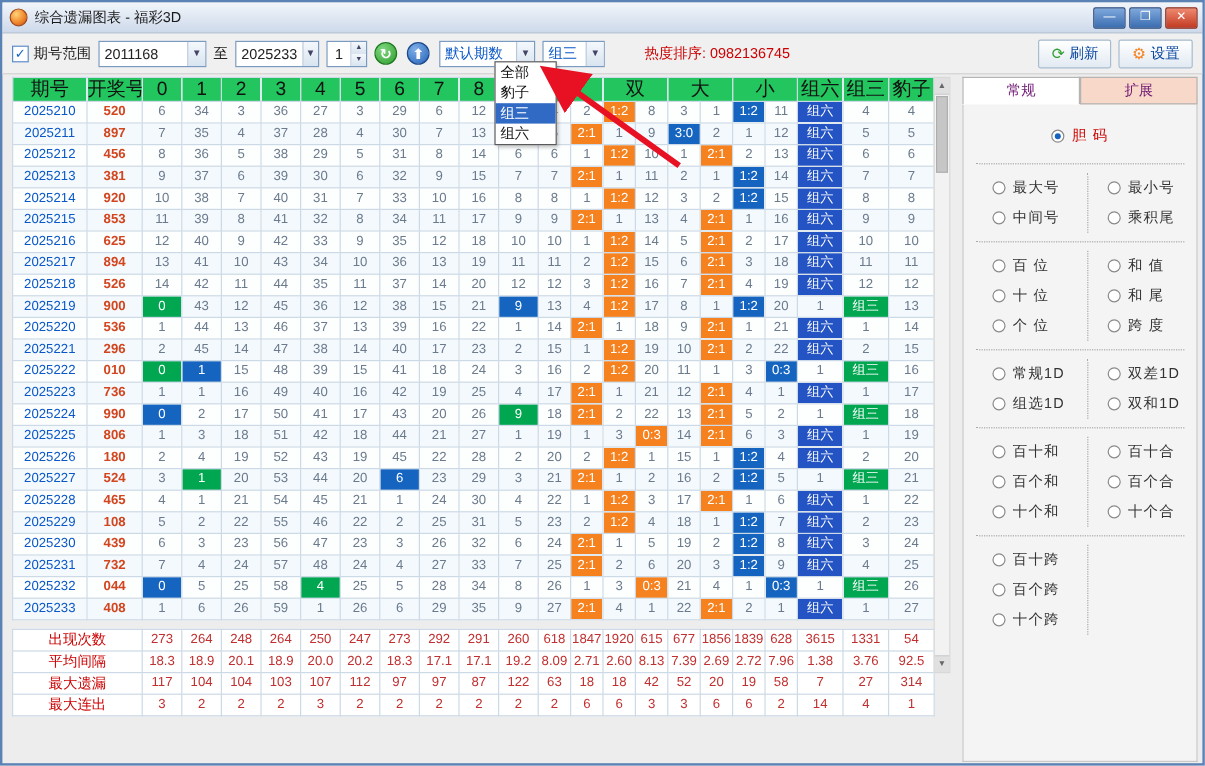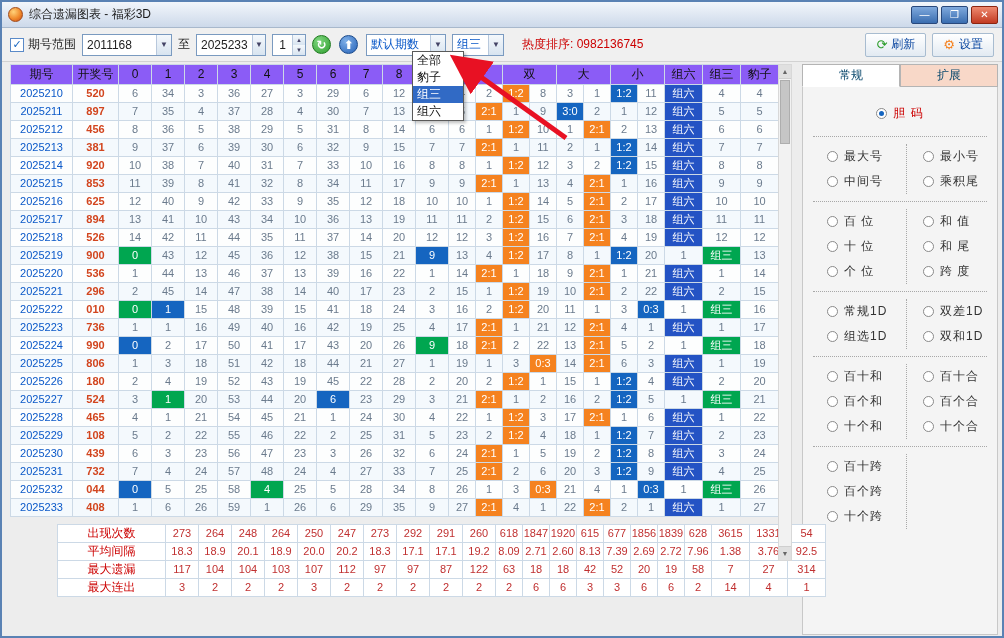--- a/index.html
+++ b/index.html
@@ -23,57 +23,57 @@
   .combo .val { padding:0 4px; flex:1; white-space:nowrap; }
   .combo .arr { width:15px; height:100%; background:linear-gradient(#f4f8fc,#d8e4f0); border-left:1px solid #b8c8dc; display:flex; align-items:center; justify-content:center; font-size:8px; color:#446; }
   .combo.blue .val { color:#0a58c8; }
   .spinner { height:22px; width:34px; background:#fff; border:1px solid #7a9ac0; display:inline-flex; margin-right:6px; }
   .spinner .num { flex:1; display:flex; align-items:center; justify-content:center; font-size:12px; }
   .spinner .btns { width:13px; display:flex; flex-direction:column; border-left:1px solid #b8c8dc; }
   .spinner .btns span { flex:1; font-size:6px; display:flex; align-items:center; justify-content:center; background:linear-gradient(#f4f8fc,#d8e4f0); color:#446; }
   .roundicon { width:19px; height:19px; border-radius:50%; color:#fff; font-size:12px; font-weight:bold; display:inline-flex; align-items:center; justify-content:center; margin-right:8px; cursor:pointer; }
   .roundicon.green { background:radial-gradient(circle at 35% 30%,#7fd77f,#2f9e2f); border:1px solid #1e7a1e; }
   .roundicon.blue  { background:radial-gradient(circle at 35% 30%,#7fb0e8,#2662b8); border:1px solid #1a4a8c; }
-  .heat { color:#cc0000; font-size:12px; margin-left:12px; white-space:nowrap; }
+  .heat { color:#cc0000; font-size:12px; margin-left:27px; white-space:nowrap; }
   .tb-btn { height:24px; padding:0 10px; margin-left:6px; display:inline-flex; align-items:center; gap:4px;
             background:linear-gradient(#ffffff,#e2eaf2); border:1px solid #a8bcd0; border-radius:2px; font-size:12px; color:#0a46a0; cursor:pointer; }
   .tb-btn .ic { font-size:13px; }
   .tb-btn .ic.g { color:#2f9e2f; } .tb-btn .ic.o { color:#f5821f; }
   .spacer { flex:1; }
 
   
   .main { position:absolute; top:62px; left:8px; right:4px; bottom:2px; display:flex; }
   .left { position:relative; width:784px; }
   table.grid { border-collapse:collapse; table-layout:fixed; width:768px; background:#fff; }
   .grid th, .grid td { border:1px solid #ccd9e6; text-align:center; height:18px; line-height:17px; font-size:11px; color:#6b7b8d; overflow:hidden; white-space:nowrap; padding:0; }
-  .grid thead th { background:#8b5cf6; color:#111; font-size:12px; font-weight:normal; height:20px; }
+  .grid thead th { background:#22c55e; color:#111; font-size:16px; font-weight:normal; height:20px; }
   .grid tbody tr:nth-child(odd) td { background:#fdfefe; }
   .grid tbody tr:nth-child(even) td { background:#f4f9fd; }
   td.period { color:#0a58c8; }
   td.drawn  { color:#d2451e;font-weight:bold; }
   td.g  { background:#00a650 !important; color:#fff; }
   td.b  { background:#1565c0 !important; color:#fff; }
   td.o  { background:#f5821f !important; color:#fff; }
   td.br { background:#1565c0 !important; color:#fff; }
   td.z6 { background:#2453c4 !important; color:#fff; font-size:11px; }
   td.z3 { background:#00a650 !important; color:#fff; font-size:11px; }
-  .statwrap { margin-top:7px;margin-left:47px; }
+  .statwrap { margin-top:7px; }
   .stats td { color:#c03030; background:#fff !important; }
   .stats td.slabel { color:#cc0000; font-size:12px; }
 
   
   .vscroll { position:absolute; left:768px; top:0; width:14px; height:497px; background:#f2f2f2; border:1px solid #d8d8d8; }
   .vscroll .sb { height:14px; background:#e0e0e0; border-bottom:1px solid #cfcfcf; font-size:7px; color:#666; display:flex; align-items:center; justify-content:center; }
   .vscroll .sb.down { position:absolute; bottom:0; width:100%; border-top:1px solid #cfcfcf; border-bottom:none; }
   .vscroll .thumb { position:absolute; top:15px; left:1px; width:10px; height:64px; background:#c6c6c6; border:1px solid #aeaeae; }
 
   
   .panel { flex:1; margin-left:8px; font-size:12px; }
   .tabs { display:flex; height:23px; }
-  .tab { flex:1; display:flex; align-items:center; justify-content:center; border:1px solid #b4b4b4; cursor:pointer; background:#f8d8c8; color:#0c4a6e; }
+  .tab { flex:1; display:flex; align-items:center; justify-content:center; border:1px solid #b4b4b4; cursor:pointer; background:#f8d8c8; color:#701a75; }
   .tab.active { background:#fff; border-bottom-color:#fff; }
   .pbody { border:1px solid #c8c8c8; border-top:none; height:548px; background:#f4f4f4; padding:14px 10px 0 10px; }
   .danrow { display:flex; justify-content:center; margin-bottom:10px; }
   .opt { display:flex; align-items:center; height:25px; cursor:pointer; }
   .radio { width:11px; height:11px; border:1px solid #8a8a8a; border-radius:50%; background:#fff; margin-right:6px; position:relative; flex:none; }
   .radio.sel::after { content:""; position:absolute; left:2px; top:2px; width:5px; height:5px; border-radius:50%; background:#1565c0; }
   .olabel { color:#333; letter-spacing:1px; }
   .danrow .olabel { color:#cc0000; }
   .group { display:flex; border-top:1px dotted #a8a8a8; padding:7px 0 7px 14px; }
   .gcol { width:50%; }

